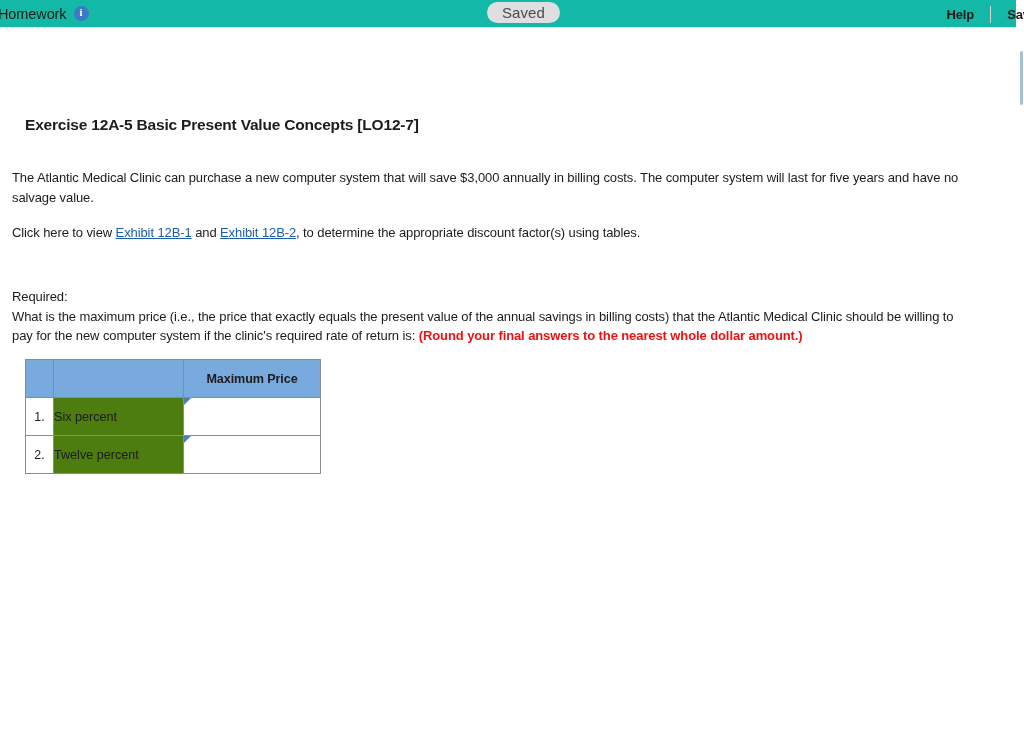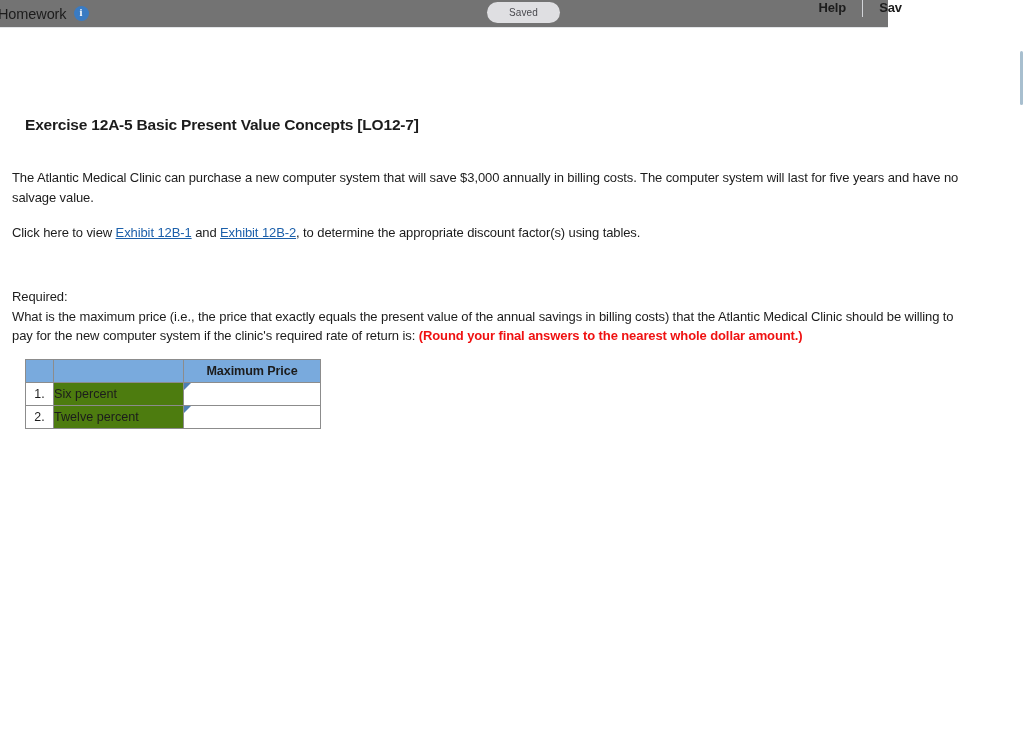--- a/index.html
+++ b/index.html
@@ -13,23 +13,23 @@
     font-family: "Liberation Sans", sans-serif;
     color: #1a1a1a;
     overflow: hidden;
     position: relative;
   }
 
   
   .topbar {
     position: absolute;
     top: 0; left: 0;
-    width: 888px;
+    width: 1016px;
     height: 28px;
-    background: #737373;
+    background: #14b8a6;
     border-bottom: 1px solid #e3e5e8;
     box-sizing: border-box;
     display: flex;
     align-items: center;
   }
   .topbar-left {
     display: flex;
     align-items: center;
     position: absolute;
     left: -2px;
@@ -60,33 +60,33 @@
   }
   .saved-badge {
     position: absolute;
     left: 487px;
     top: 2px;
     width: 73px;
     height: 21px;
     border-radius: 11px;
     background: #dfdfe2;
     color: #4a4a4f;
-    font-size: 10px;
+    font-size: 15px;
     display: flex;
     align-items: center;
     justify-content: center;
     letter-spacing: 0.1px;
   }
   .topbar-right {
     position: absolute;
     right: 0;
     top: 0;
     height: 28px;
     display: flex;
-    align-items: flex-start;
+    align-items: center;
   }
   .tb-link {
     font-size: 13px;
     font-weight: 700;
     color: #1c1c1c;
     padding: 0 16px;
     cursor: pointer;
     white-space: nowrap;
     letter-spacing: -0.1px;
   }
@@ -176,21 +176,21 @@
     top: 330px;
     left: 25px;
     border-collapse: collapse;
     font-size: 12.6px;
     color: #1c1c1c;
   }
   .ans-table td, .ans-table th {
     border: 1px solid #8c8c8c;
     padding: 0;
     box-sizing: border-box;
-    height: 23px;
+    height: 38px;
   }
   .col-num   { width: 28px; }
   .col-label { width: 130px; }
   .col-val   { width: 137px; }
 
   .hdr-cell {
     background: #79aadd;
     border: 1px solid #5c87b5;
   }
   .hdr-title {

